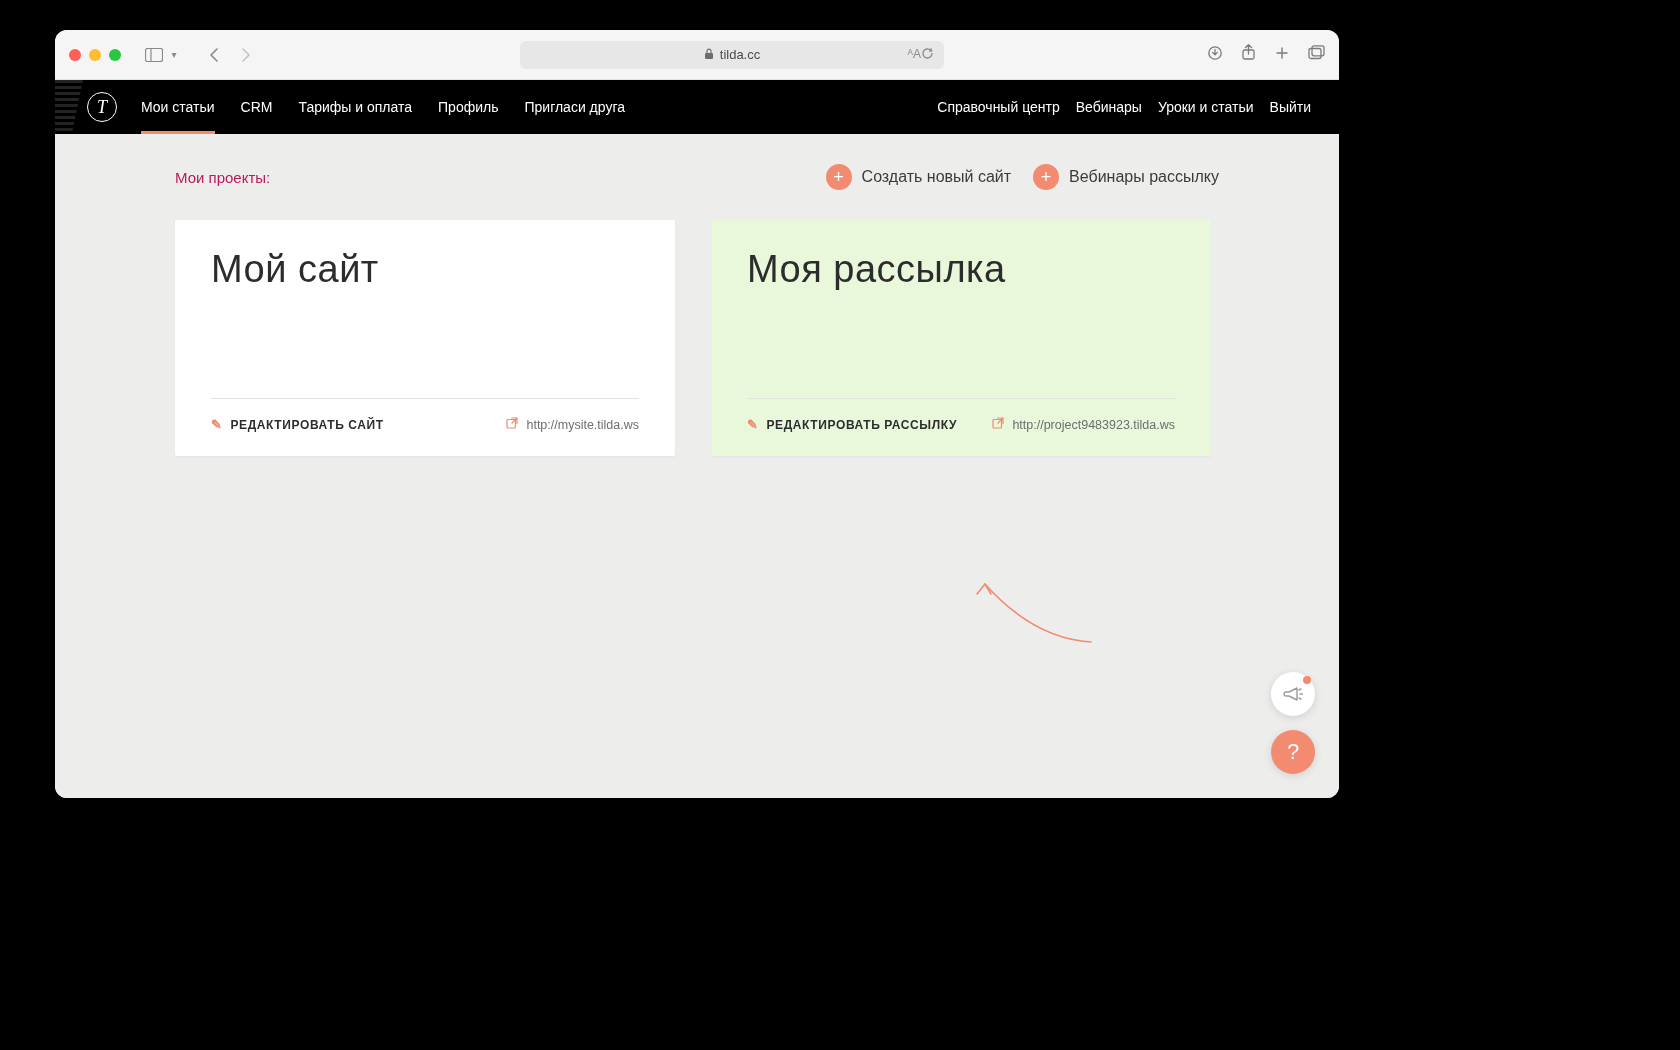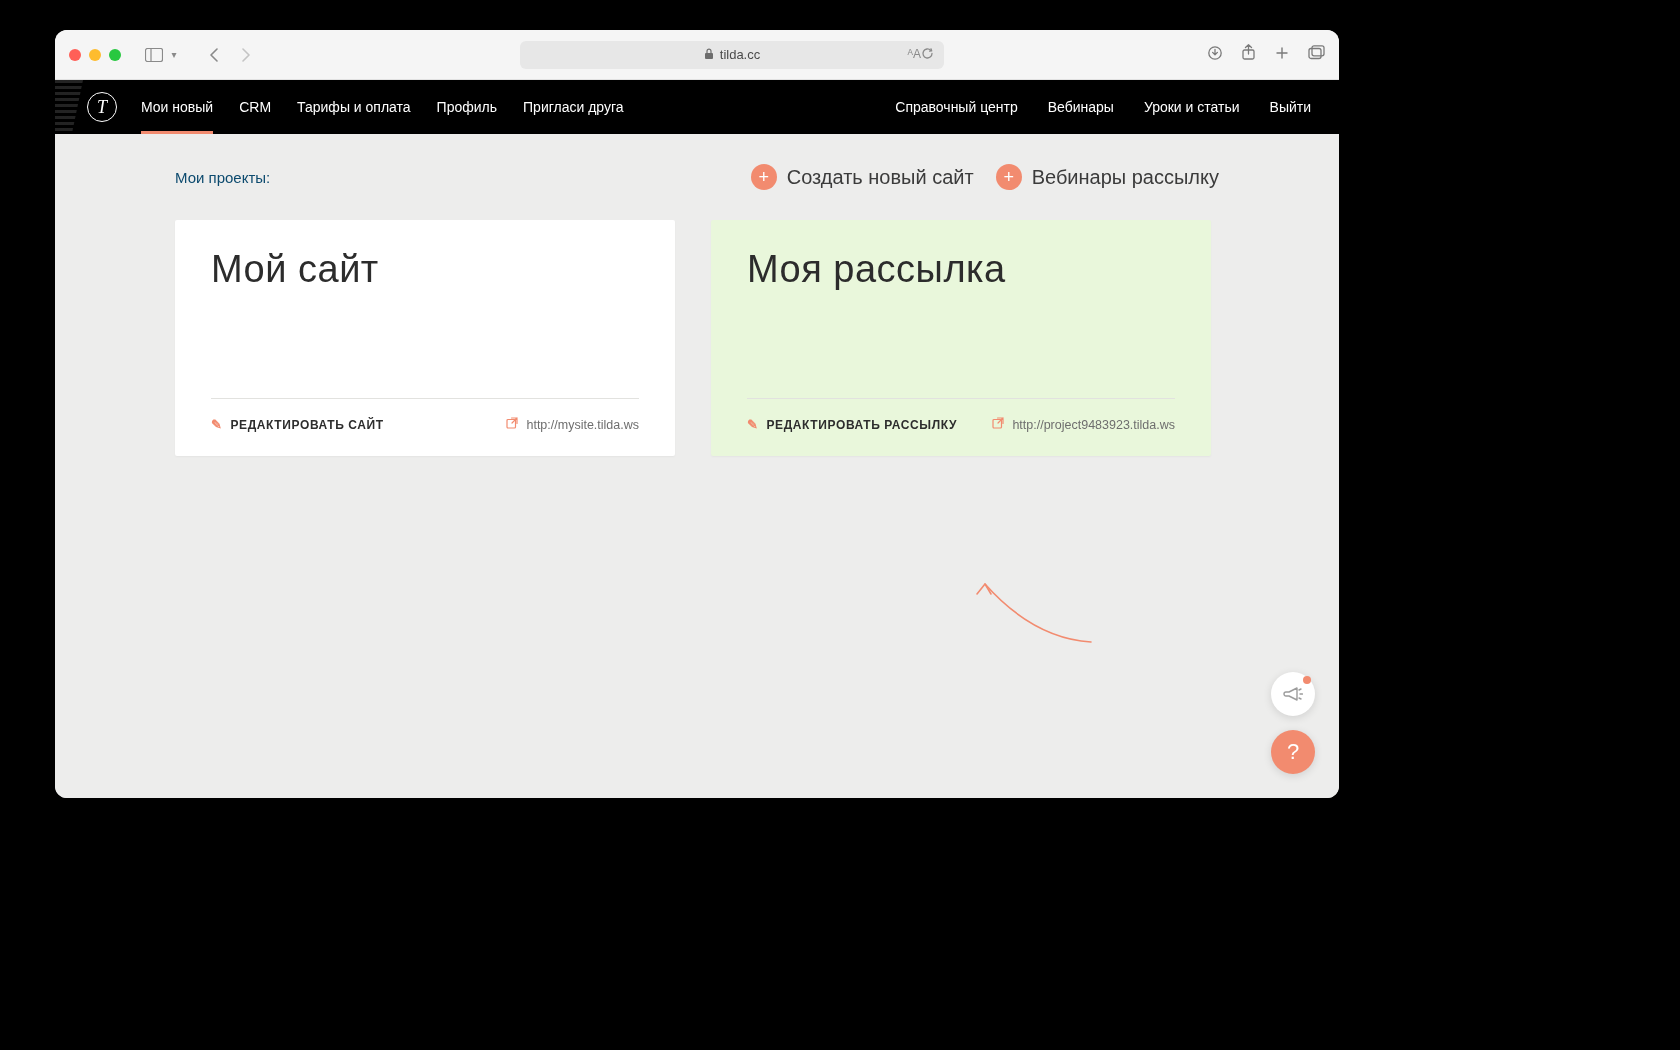--- a/index.html
+++ b/index.html
@@ -79,35 +79,35 @@
     width:30px; height:30px; border:1.5px solid #fff; border-radius:50%;
     display:flex; align-items:center; justify-content:center;
     font-family: "Times New Roman", serif; font-style: italic; font-size:18px; line-height:1;
     margin-left:4px; margin-right:24px;
   }
   .mnav { display:flex; gap:26px; font-size:14px; }
   .mnav span { position:relative; cursor:pointer; }
   .mnav span.active::after {
     content:""; position:absolute; left:0; right:0; bottom:-19px; height:3px; background:#f28b6f;
   }
-  .rnav { margin-left:auto; display:flex; gap:30px; font-size:14px; }
+  .rnav { margin-left:auto; display:flex; gap:16px; font-size:14px; }
 
   
   .stage { flex:1; background:#ededec; padding: 30px 120px; position:relative; overflow:hidden;}
   .sub-row {
     display:flex; align-items:center; justify-content:space-between; margin-bottom: 30px;
   }
-  .sub-title { color:#0c4a6e; font-size:15px; }
+  .sub-title { color:#be185d; font-size:15px; }
   .actions { display:flex; gap:22px; }
   .act { display:flex; align-items:center; gap:10px; cursor:pointer; }
   .plus-circ {
     width:26px; height:26px; border-radius:50%; background:#f28b6f; color:#fff;
     display:flex; align-items:center; justify-content:center; font-size:18px; line-height:1; font-weight:300;
   }
-  .act-label { color:#3b3b3b; font-size:20px; }
+  .act-label { color:#3b3b3b; font-size:16px; }
 
   .cards { display:flex; gap:36px; }
   .card {
     width: 500px; height: 236px; background:#fff; border-radius:2px;
     box-shadow: 0 1px 2px rgba(0,0,0,.04);
     padding: 28px 36px 24px; display:flex; flex-direction:column;
   }
   .card.green { background:#e9f7db; }
   .card-title {
     font-size: 38px; font-weight:300; color:#2c2c2c; letter-spacing:.5px;
@@ -211,21 +211,21 @@
       </span>
     </div>
   </div>
 
   <div class="tilda-header">
     <div class="wavy-edge"></div>
     <div class="logo-circ">
       <span>T</span>
     </div>
     <div class="mnav">
-      <span class="active">Мои новый</span>
+      <span class="active">Мои статьи</span>
       <span>CRM</span>
       <span>Тарифы и оплата</span>
       <span>Профиль</span>
       <span>Пригласи друга</span>
     </div>
     <div class="rnav">
       <span>Справочный центр</span>
       <span>Вебинары</span>
       <span>Уроки и статьи</span>
       <span>Выйти</span>

